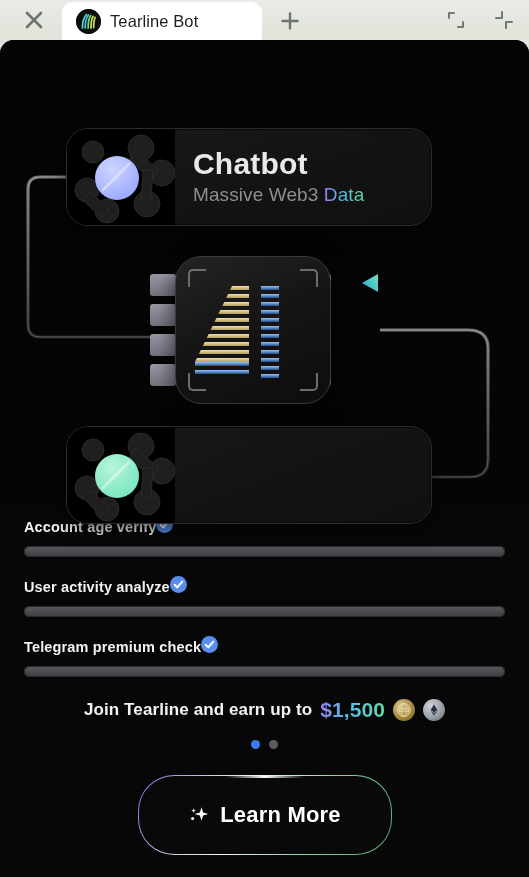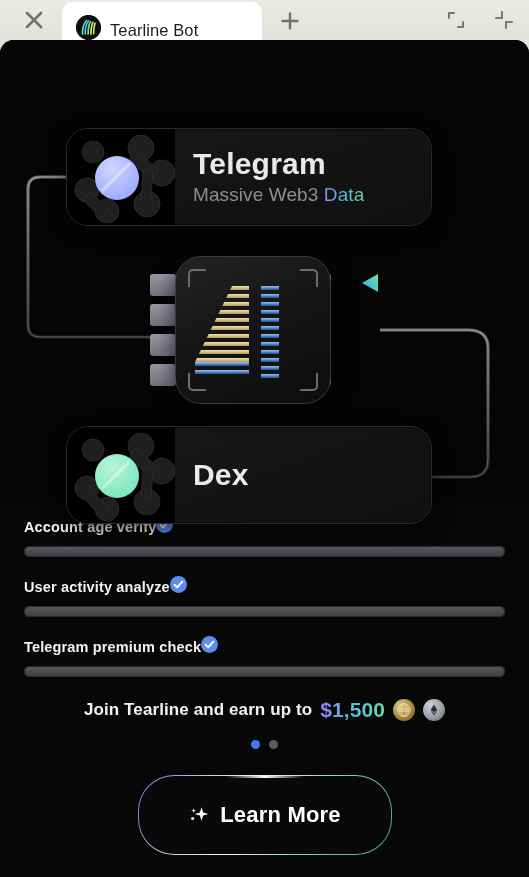--- a/index.html
+++ b/index.html
@@ -16,21 +16,21 @@
     background:linear-gradient(180deg,#e9ece5 0%,#dfe3d9 100%);
   }
   #close-tab-button{
     position:absolute; left:8px; top:2px; width:52px; height:36px;
     display:flex; align-items:center; justify-content:center; cursor:pointer;
   }
   #close-tab-button svg{ display:block; }
 
   #tab-strip{ position:absolute; left:62px; top:0; height:40px; display:flex; align-items:flex-end; }
   .tab{
-    position:relative; height:38px; display:flex; align-items:flex-end; gap:9px;
+    position:relative; height:38px; display:flex; align-items:center; gap:9px;
     padding:0 22px 0 14px;
     border-radius:11px 11px 0 0;
     background:#ffffff;
     min-width:200px;
   }
   .tab-favicon{
     width:25px; height:25px; border-radius:50%;
     background:#0d0f0e; display:flex; align-items:center; justify-content:center;
     overflow:hidden; flex:none;
   }
@@ -259,21 +259,21 @@
             <circle cx="80" cy="76" r="13"></circle>
             <path d="M68 22 L92 42 L84 52 L62 32 Z"></path>
             <path d="M24 64 L42 82 L34 90 L15 71 Z"></path>
             <path d="M86 42 L84 72 L74 72 L76 42 Z"></path>
           </g>
           <circle cx="50" cy="50" r="22" fill="url(#sphereBlue)"></circle>
           <path d="M36 62 L62 36" stroke="#eef0ff" stroke-width="3" opacity=".55" stroke-linecap="round"></path>
         </svg>
       </div>
       <div class="flow-card-text">
-        <div class="flow-card-title">Telegram</div>
+        <div class="flow-card-title">Chatbot</div>
         <div class="flow-card-sub">
           <span>Massive Web3</span>
           <span class="grad-text">Data</span>
         </div>
       </div>
     </div>
 
     <div id="ai-chip-wrap">
       <div class="chip-pins left">
         <div class="chip-pin"></div>
@@ -385,21 +385,20 @@
             <circle cx="80" cy="76" r="13"></circle>
             <path d="M68 22 L92 42 L84 52 L62 32 Z"></path>
             <path d="M24 64 L42 82 L34 90 L15 71 Z"></path>
             <path d="M86 42 L84 72 L74 72 L76 42 Z"></path>
           </g>
           <circle cx="50" cy="50" r="22" fill="url(#sphereGreen)"></circle>
           <path d="M36 62 L62 36" stroke="#effff7" stroke-width="3" opacity=".5" stroke-linecap="round"></path>
         </svg>
       </div>
       <div class="flow-card-text">
-        <div class="flow-card-title">Dex</div>
       </div>
     </div>
   </div>
 
   <div id="task-list">
 
     <div class="task-item">
       <div class="task-row">
         <span class="task-label">Account age verify</span>
         <span class="task-check">

